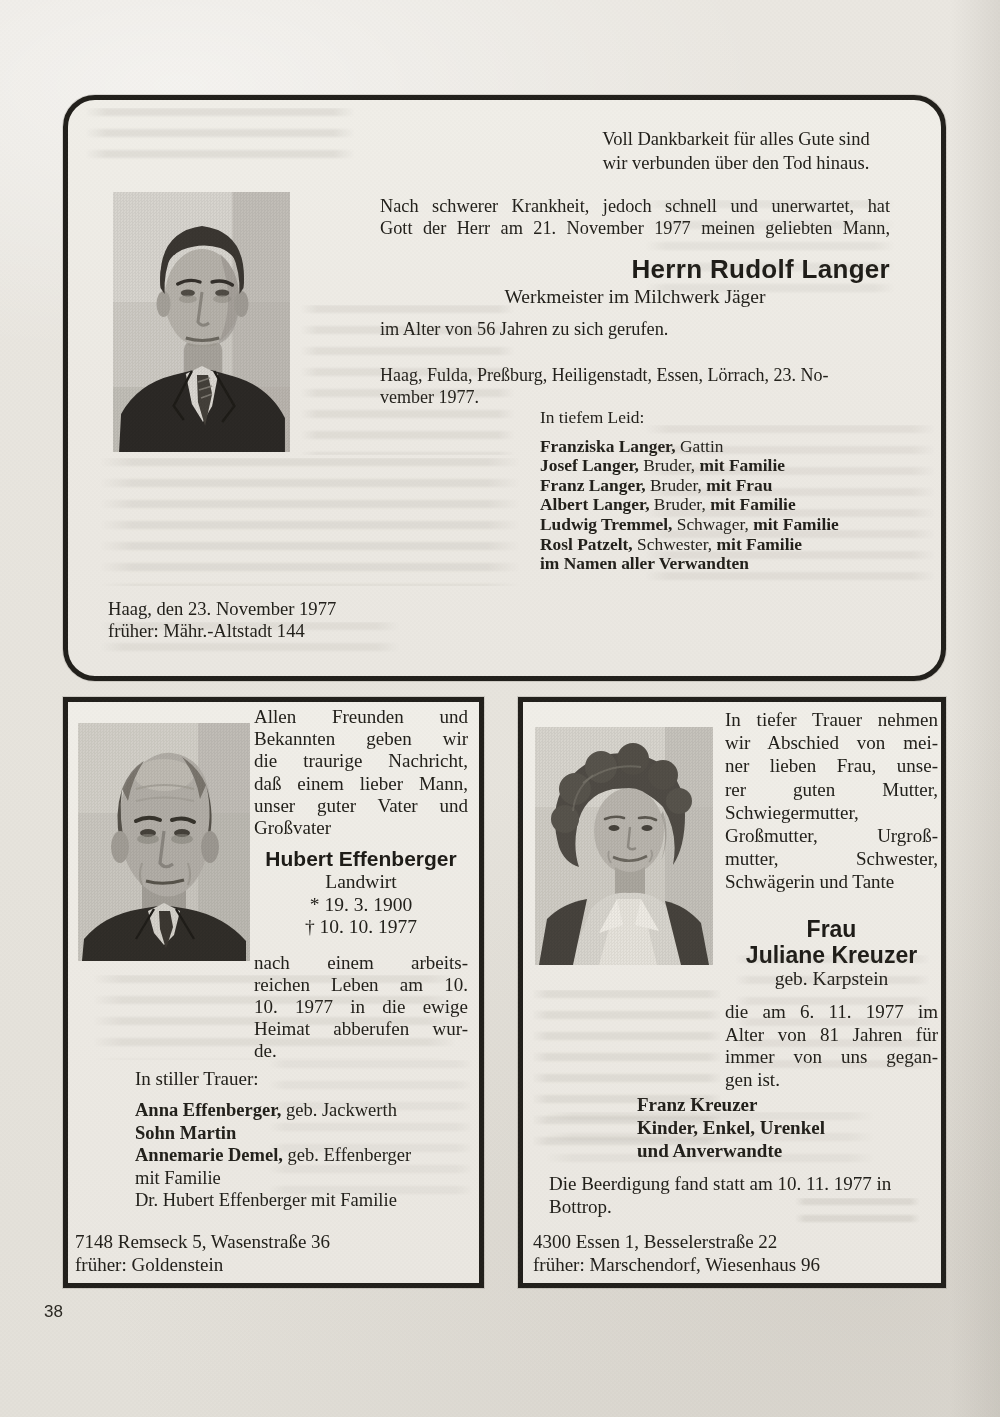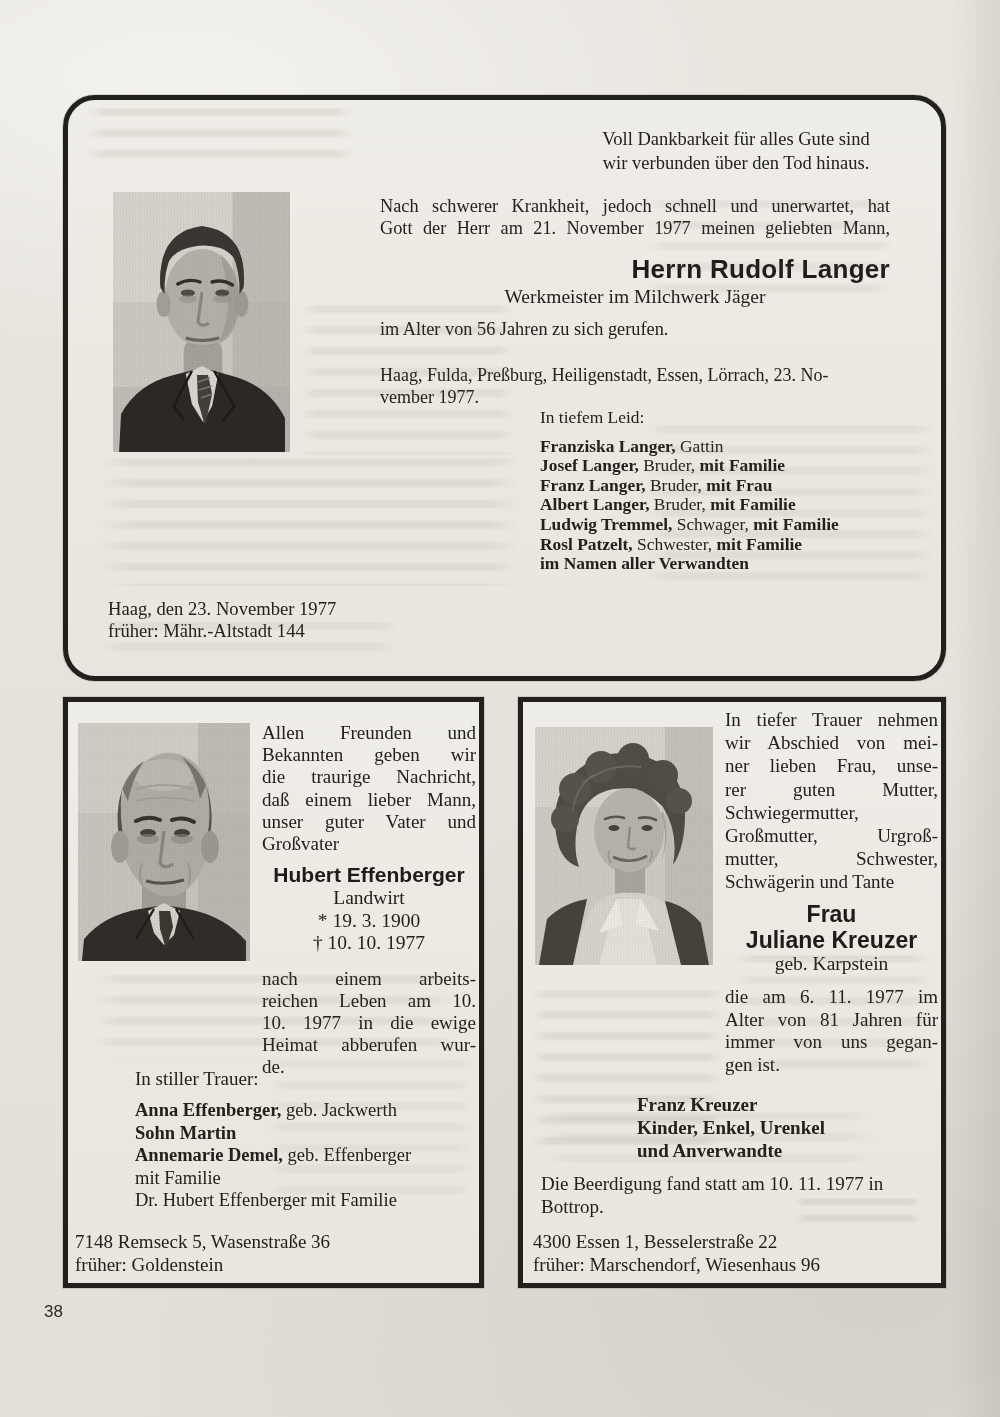--- a/index.html
+++ b/index.html
@@ -38,32 +38,32 @@
   .bigname{margin-top:15px;font:700 26px/30px "Liberation Sans",sans-serif;letter-spacing:.3px;text-align:right;color:#1d1b17;}
   .subtitle1{font-size:19.5px;line-height:25px;text-align:center;}
   .ageline{margin-top:9px;font-size:18.3px;line-height:22px;}
   .places{margin-top:25px;font-size:18px;line-height:21.5px;}
   .leid{left:472px;top:308px;width:360px;font-size:17.4px;line-height:19.6px;}
   .leid .label{margin-bottom:9px;}
   .footer1{left:40px;top:498px;font-size:18.6px;line-height:22px;}
 
   
   .col{position:absolute;font-size:19px;}
-  .col2{left:194px;top:4px;width:214px;line-height:22.2px;margin-top:16px;}
+  .col2{left:186px;top:4px;width:214px;line-height:22.2px;}
   .col3{left:202px;top:6px;width:213px;line-height:23.2px;}
   .name2{margin-top:7px;font:700 21px/25px "Liberation Sans",sans-serif;text-align:center;color:#1d1b17;}
   .name3{font:700 23px/26px "Liberation Sans",sans-serif;text-align:center;color:#1d1b17;}
   .cline{font-size:19.5px;line-height:22.5px;text-align:center;}
   .pass2{margin-top:13px;line-height:22px;}
   .pass3{margin-top:11px;line-height:22.5px;}
   .grief2{left:67px;top:366px;font-size:19px;}
   .mourners2{left:67px;top:397px;font-size:18.5px;line-height:22.5px;}
   .addr{font-size:19px;line-height:22.5px;}
   .mourners3{left:114px;top:391px;font-size:19px;line-height:23px;font-weight:700;}
-  .burial3{left:18px;top:471px;width:400px;font-size:19px;line-height:22.5px;}
+  .burial3{left:26px;top:471px;width:400px;font-size:19px;line-height:22.5px;}
 
   .pagenum{left:44px;top:1302px;font:400 17px/20px "Liberation Sans",sans-serif;color:#2a2822;}
 
   .ghost{position:absolute;pointer-events:none;filter:blur(1.1px);
     background:repeating-linear-gradient(180deg, rgba(106,100,90,.20) 0 8px, rgba(106,100,90,0) 8px 21px);
     -webkit-mask-image:linear-gradient(90deg,transparent,#000 8%,#000 92%,transparent);
     mask-image:linear-gradient(90deg,transparent,#000 8%,#000 92%,transparent);}
   .ghost.dense{background:repeating-linear-gradient(180deg, rgba(106,100,90,.24) 0 7px, rgba(106,100,90,0) 7px 17px);}
   .edge-streak{position:absolute;left:950px;top:0;width:50px;height:1417px;pointer-events:none;
     background:linear-gradient(90deg, rgba(120,114,104,0), rgba(120,114,104,.14));}
@@ -253,21 +253,21 @@
 
     <div class="col col3">
       <div class="jl">In tiefer Trauer nehmen</div>
       <div class="jl">wir Abschied von mei-</div>
       <div class="jl">ner lieben Frau, unse-</div>
       <div class="jl">rer guten Mutter,</div>
       <div class="jl">Schwiegermutter,</div>
       <div class="jl">Großmutter, Urgroß-</div>
       <div class="jl">mutter, Schwester,</div>
       <div class="jl last">Schwägerin und Tante</div>
-      <div class="name3" style="margin-top:7px;">Frau</div>
+      <div class="name3" style="margin-top:22px;">Frau</div>
       <div class="name3">Juliane Kreuzer</div>
       <div class="cline">geb. Karpstein</div>
       <div class="pass3">
         <div class="jl">die am 6. 11. 1977 im</div>
         <div class="jl">Alter von 81 Jahren für</div>
         <div class="jl">immer von uns gegan-</div>
         <div class="jl last">gen ist.</div>
       </div>
     </div>
 

